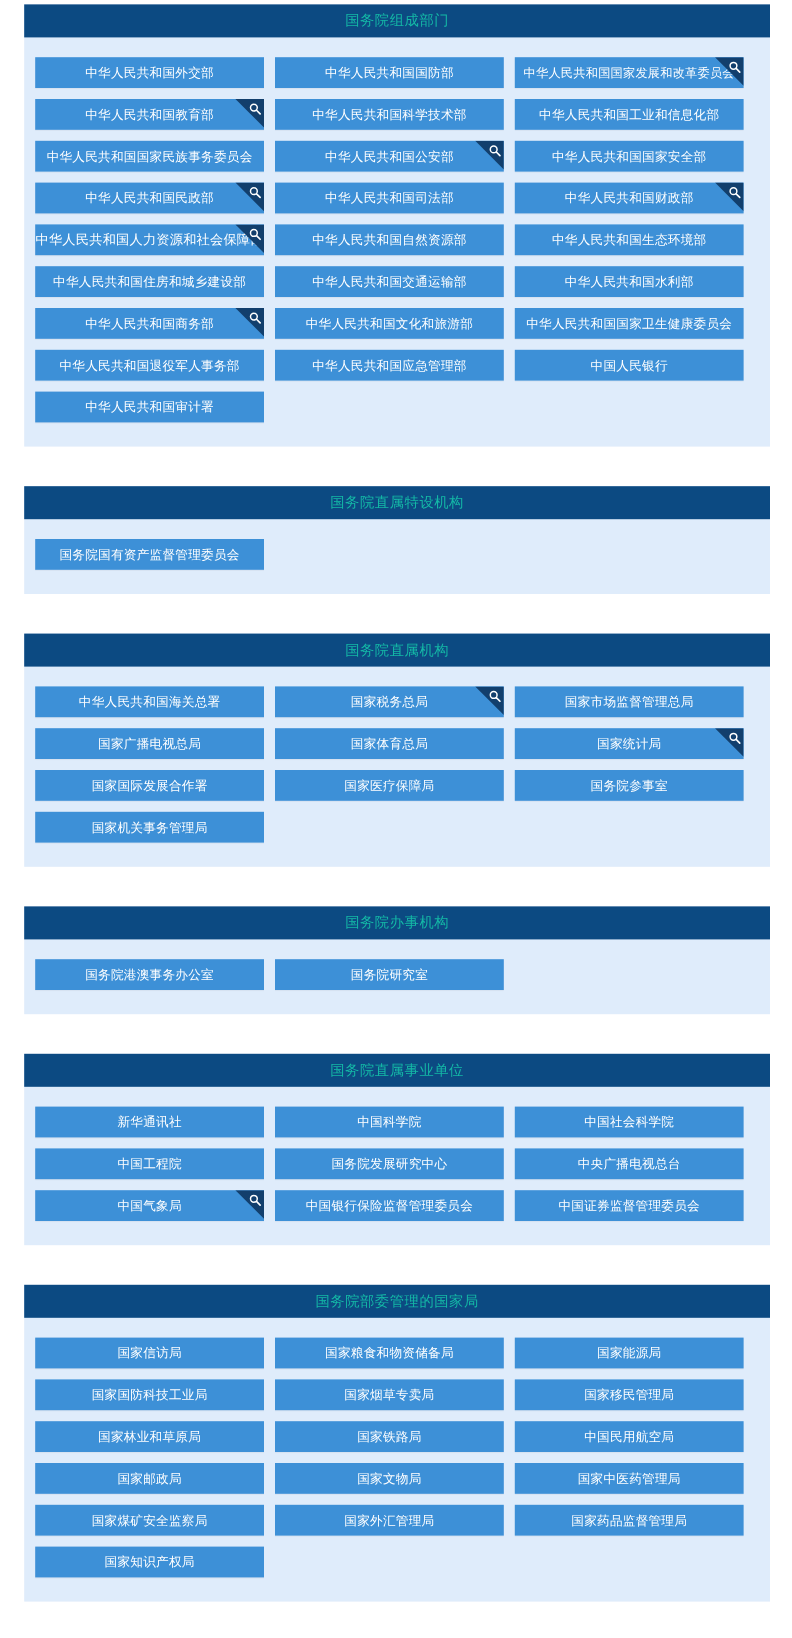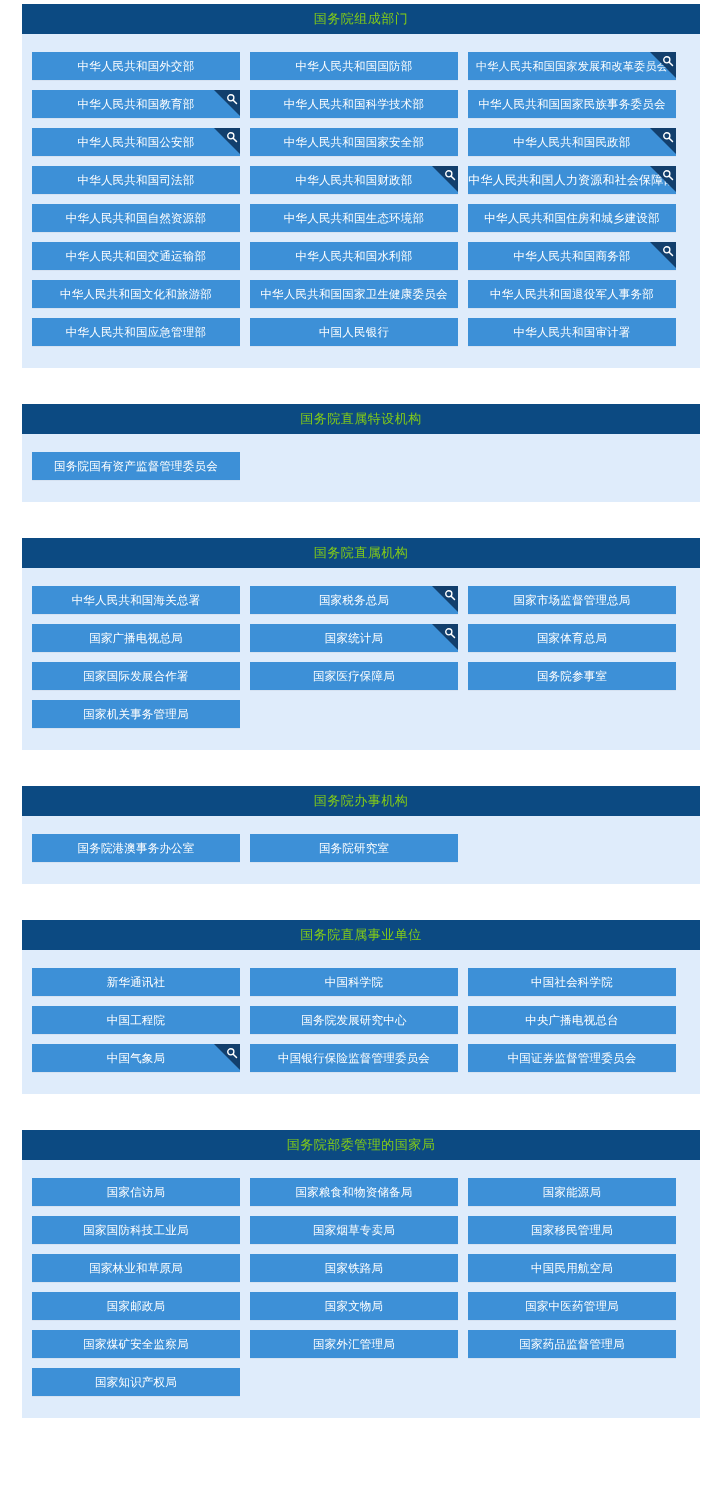--- a/index.html
+++ b/index.html
@@ -19,21 +19,21 @@
     box-sizing: border-box;
   }
   .section {
     margin: 0 20px 36px 22px;
     background: #dfecfb;
   }
   .section:last-child { margin-bottom: 16px; }
 
   .section-header {
     background: #0c4a82;
-    color: #84cc16;
+    color: #14b8a6;
     text-align: center;
     font-size: 13px;
     line-height: 30px;
     height: 30px;
     letter-spacing: 0.5px;
     font-weight: 400;
   }
   .section-body {
     padding: 18px 10px 22px 10px;
     display: flex;
@@ -131,20 +131,25 @@
             </span>
           </div>
         </div>
         <div class="cell">
           <div class="card">
             <span class="label">中华人民共和国科学技术部</span>
           </div>
         </div>
         <div class="cell">
           <div class="card">
+            <span class="label">中华人民共和国工业和信息化部</span>
+          </div>
+        </div>
+        <div class="cell">
+          <div class="card">
             <span class="label">中华人民共和国国家民族事务委员会</span>
           </div>
         </div>
         <div class="cell">
           <div class="card">
             <span class="label">中华人民共和国公安部</span>
             <span class="corner-badge">
               <span class="fold"></span>
               <svg viewBox="0 0 16 16">
                 <circle cx="6.4" cy="6.4" r="4.1" fill="none" stroke="#ffffff" stroke-width="1.8"></circle>
@@ -303,33 +308,33 @@
             <span class="label">国家市场监督管理总局</span>
           </div>
         </div>
         <div class="cell">
           <div class="card">
             <span class="label">国家广播电视总局</span>
           </div>
         </div>
         <div class="cell">
           <div class="card">
+            <span class="label">国家体育总局</span>
+          </div>
+        </div>
+        <div class="cell">
+          <div class="card">
             <span class="label">国家统计局</span>
             <span class="corner-badge">
               <span class="fold"></span>
               <svg viewBox="0 0 16 16">
                 <circle cx="6.4" cy="6.4" r="4.1" fill="none" stroke="#ffffff" stroke-width="1.8"></circle>
                 <line x1="9.6" y1="9.6" x2="14" y2="14" stroke="#ffffff" stroke-width="2" stroke-linecap="round"></line>
               </svg>
             </span>
-          </div>
-        </div>
-        <div class="cell">
-          <div class="card">
-            <span class="label">国家体育总局</span>
           </div>
         </div>
         <div class="cell">
           <div class="card">
             <span class="label">国家国际发展合作署</span>
           </div>
         </div>
         <div class="cell">
           <div class="card">
             <span class="label">国家医疗保障局</span>

